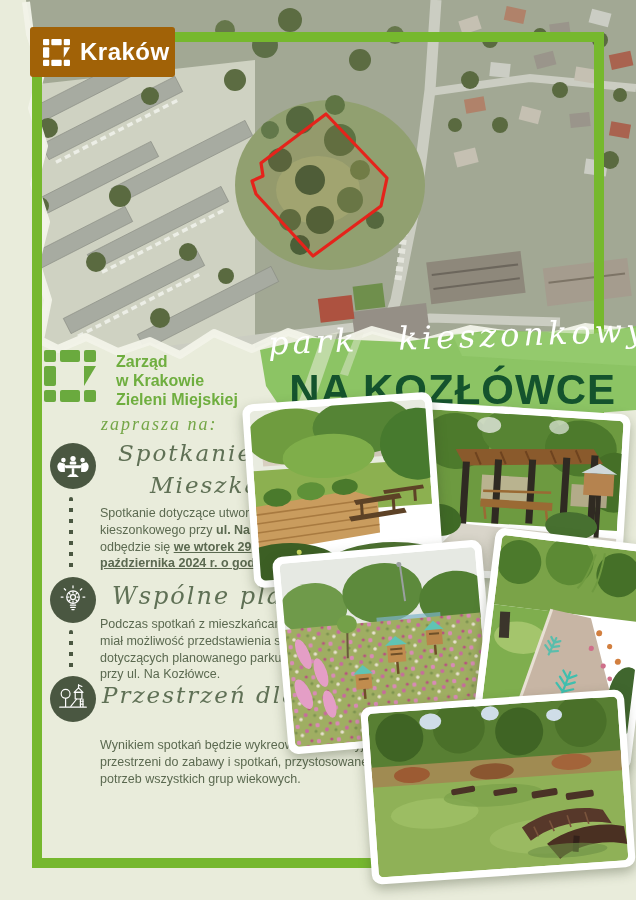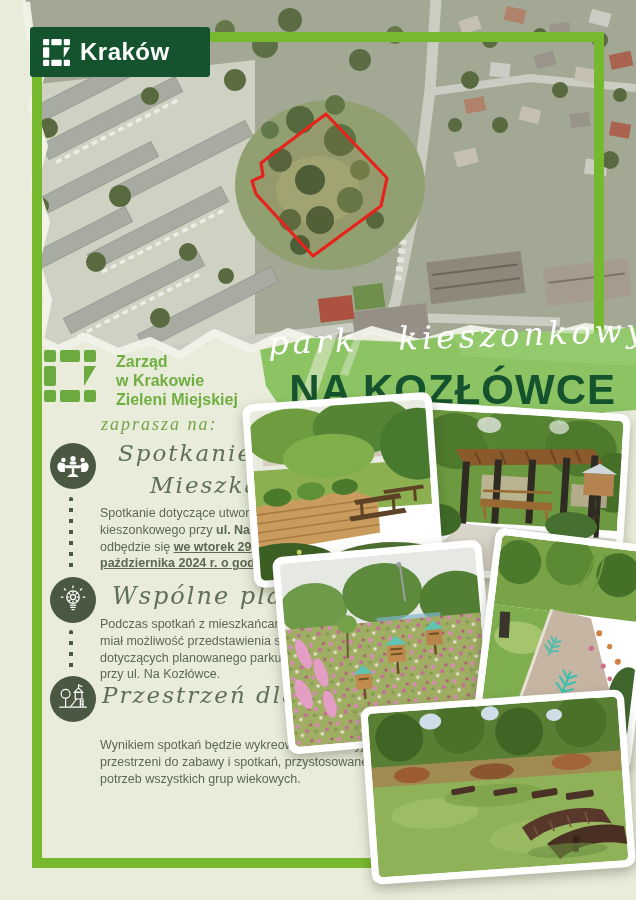--- a/index.html
+++ b/index.html
@@ -1,21 +1,21 @@
 <!DOCTYPE html>
 <html><head>
 <meta charset="utf-8">
 <style>
   html,body{margin:0;padding:0;}
   .poster{position:relative;width:636px;height:900px;background:#e9ecdb;overflow:hidden;
           font-family:"Liberation Sans",sans-serif;}
   .aerial{position:absolute;left:0;top:0;z-index:1;}
   .frame{position:absolute;left:32px;top:32px;width:572px;height:836px;
          border:10px solid #76b82e;box-sizing:border-box;z-index:2;}
-  .badge{position:absolute;left:30px;top:27px;width:180px;height:50px;background:#14532d;
+  .badge{position:absolute;left:30px;top:27px;width:145px;height:50px;background:#a16207;
          border-radius:3px;display:flex;align-items:center;gap:10px;padding-left:13px;
          box-sizing:border-box;z-index:6;}
   .badge-label{color:#fff;font-size:24px;font-weight:bold;letter-spacing:.5px;}
   .banner{position:absolute;left:252px;top:316px;width:384px;height:104px;z-index:4;}
   .banner-script{position:absolute;left:16px;top:2px;width:366px;color:#fff;
       font-family:"DejaVu Serif",serif;font-style:italic;font-size:32px;
       letter-spacing:4px;word-spacing:26px;transform:rotate(-2deg);white-space:nowrap;}
   .banner-title{position:absolute;left:28px;top:50px;width:336px;text-align:right;color:#14532d;
       font-size:42px;font-weight:800;letter-spacing:1px;}
   .content{position:absolute;left:0;top:0;width:636px;height:900px;z-index:3;}

